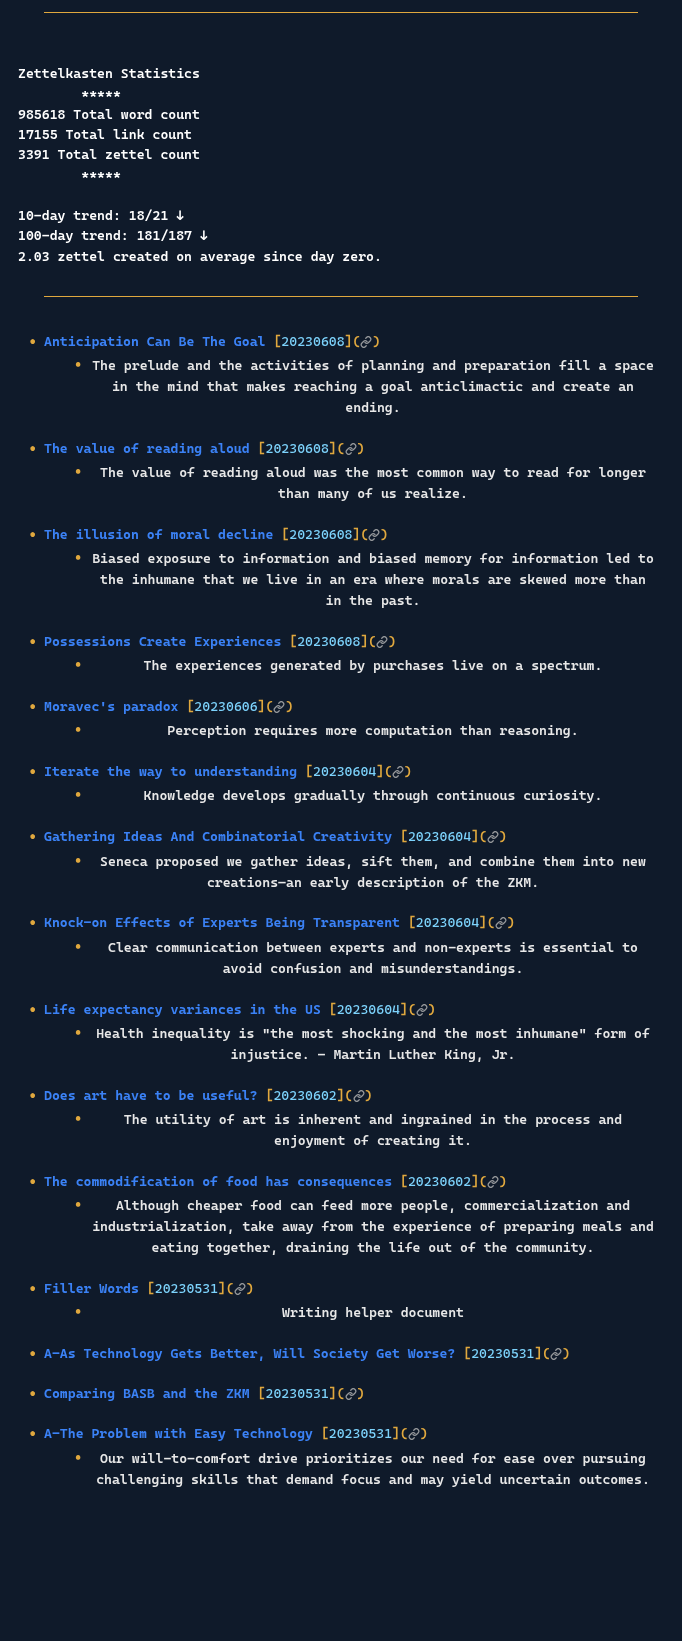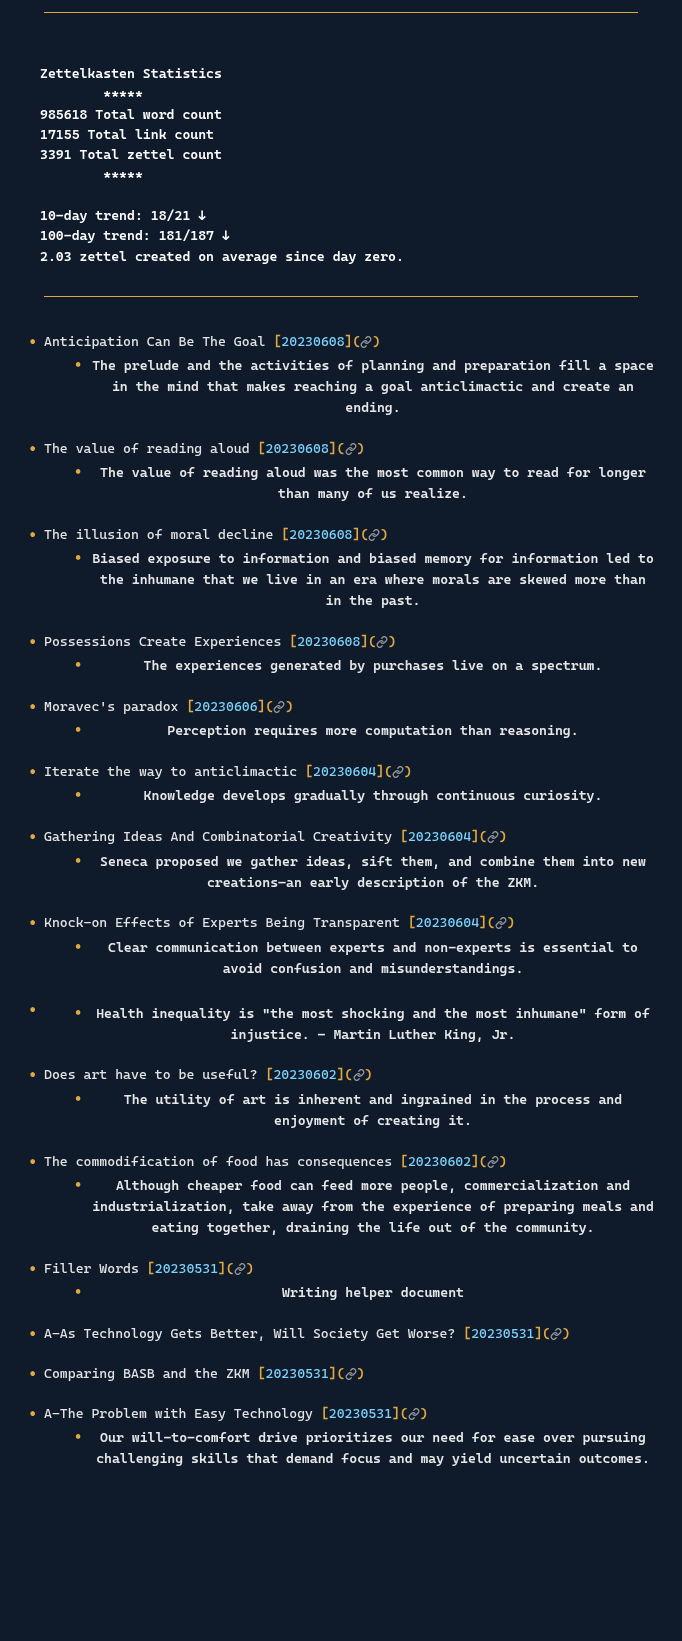--- a/index.html
+++ b/index.html
@@ -11,21 +11,21 @@
     line-height: 1.5;
     width: 682px;
     padding: 0 0 30px 0;
   }
   .hr-gold {
     border: none;
     border-top: 1px solid #e0a83e;
     margin: 12px 44px;
   }
   .stats-block {
-    padding: 18px 44px 18px 40px;
+    padding: 18px 44px 18px 18px;
     white-space: pre;
     font-weight: 600;
     color: #fff;
   }
   ul.top-list {
     list-style: none;
     padding: 22px 22px 0 22px;
   }
   ul.top-list > li {
     position: relative;
@@ -35,22 +35,22 @@
   ul.top-list > li::before {
     content: "•";
     position: absolute;
     left: 6px;
     top: 0;
     color: #e0a83e;
     font-size: 16px;
     line-height: 1.4;
   }
   .entry-title {
-    color: #e5e5e5;
-    font-weight: 400;
+    color: #3b82f6;
+    font-weight: 700;
   }
   .bracket { color: #e0a83e; font-weight: 600; }
   .date-link { color: #7dd3fc; font-weight: 400; }
   .link-icon {
     display: inline-block;
     vertical-align: -2px;
     opacity: 0.8;
   }
   ul.sub-list {
     list-style: none;
@@ -135,21 +135,21 @@
     <li>
       <div><span class="entry-title">Moravec's paradox</span> <span class="bracket">[</span><a class="date-link">20230606</a><span class="bracket">](</span><svg class="link-icon" width="12" height="12" viewBox="0 0 24 24" fill="none" stroke="#b8b8b8" stroke-width="2.5" stroke-linecap="round" stroke-linejoin="round">
           <path d="M10 13a5 5 0 0 0 7.07 0l3-3a5 5 0 0 0-7.07-7.07l-1.5 1.5"></path>
           <path d="M14 11a5 5 0 0 0-7.07 0l-3 3a5 5 0 0 0 7.07 7.07l1.5-1.5"></path>
         </svg><span class="bracket">)</span></div>
       <ul class="sub-list">
         <li>Perception requires more computation than reasoning.</li>
       </ul>
     </li>
     <li>
-      <div><span class="entry-title">Iterate the way to anticlimactic</span> <span class="bracket">[</span><a class="date-link">20230604</a><span class="bracket">](</span><svg class="link-icon" width="12" height="12" viewBox="0 0 24 24" fill="none" stroke="#b8b8b8" stroke-width="2.5" stroke-linecap="round" stroke-linejoin="round">
+      <div><span class="entry-title">Iterate the way to understanding</span> <span class="bracket">[</span><a class="date-link">20230604</a><span class="bracket">](</span><svg class="link-icon" width="12" height="12" viewBox="0 0 24 24" fill="none" stroke="#b8b8b8" stroke-width="2.5" stroke-linecap="round" stroke-linejoin="round">
           <path d="M10 13a5 5 0 0 0 7.07 0l3-3a5 5 0 0 0-7.07-7.07l-1.5 1.5"></path>
           <path d="M14 11a5 5 0 0 0-7.07 0l-3 3a5 5 0 0 0 7.07 7.07l1.5-1.5"></path>
         </svg><span class="bracket">)</span></div>
       <ul class="sub-list">
         <li>Knowledge develops gradually through continuous curiosity.</li>
       </ul>
     </li>
     <li>
       <div><span class="entry-title">Gathering Ideas And Combinatorial Creativity</span> <span class="bracket">[</span><a class="date-link">20230604</a><span class="bracket">](</span><svg class="link-icon" width="12" height="12" viewBox="0 0 24 24" fill="none" stroke="#b8b8b8" stroke-width="2.5" stroke-linecap="round" stroke-linejoin="round">
           <path d="M10 13a5 5 0 0 0 7.07 0l3-3a5 5 0 0 0-7.07-7.07l-1.5 1.5"></path>
@@ -162,20 +162,24 @@
     <li>
       <div><span class="entry-title">Knock-on Effects of Experts Being Transparent</span> <span class="bracket">[</span><a class="date-link">20230604</a><span class="bracket">](</span><svg class="link-icon" width="12" height="12" viewBox="0 0 24 24" fill="none" stroke="#b8b8b8" stroke-width="2.5" stroke-linecap="round" stroke-linejoin="round">
           <path d="M10 13a5 5 0 0 0 7.07 0l3-3a5 5 0 0 0-7.07-7.07l-1.5 1.5"></path>
           <path d="M14 11a5 5 0 0 0-7.07 0l-3 3a5 5 0 0 0 7.07 7.07l1.5-1.5"></path>
         </svg><span class="bracket">)</span></div>
       <ul class="sub-list">
         <li>Clear communication between experts and non-experts is essential to avoid confusion and misunderstandings.</li>
       </ul>
     </li>
     <li>
+      <div><span class="entry-title">Life expectancy variances in the US</span> <span class="bracket">[</span><a class="date-link">20230604</a><span class="bracket">](</span><svg class="link-icon" width="12" height="12" viewBox="0 0 24 24" fill="none" stroke="#b8b8b8" stroke-width="2.5" stroke-linecap="round" stroke-linejoin="round">
+          <path d="M10 13a5 5 0 0 0 7.07 0l3-3a5 5 0 0 0-7.07-7.07l-1.5 1.5"></path>
+          <path d="M14 11a5 5 0 0 0-7.07 0l-3 3a5 5 0 0 0 7.07 7.07l1.5-1.5"></path>
+        </svg><span class="bracket">)</span></div>
       <ul class="sub-list">
         <li>Health inequality is "the most shocking and the most inhumane" form of injustice. – Martin Luther King, Jr.</li>
       </ul>
     </li>
     <li>
       <div><span class="entry-title">Does art have to be useful?</span> <span class="bracket">[</span><a class="date-link">20230602</a><span class="bracket">](</span><svg class="link-icon" width="12" height="12" viewBox="0 0 24 24" fill="none" stroke="#b8b8b8" stroke-width="2.5" stroke-linecap="round" stroke-linejoin="round">
           <path d="M10 13a5 5 0 0 0 7.07 0l3-3a5 5 0 0 0-7.07-7.07l-1.5 1.5"></path>
           <path d="M14 11a5 5 0 0 0-7.07 0l-3 3a5 5 0 0 0 7.07 7.07l1.5-1.5"></path>
         </svg><span class="bracket">)</span></div>
       <ul class="sub-list">

